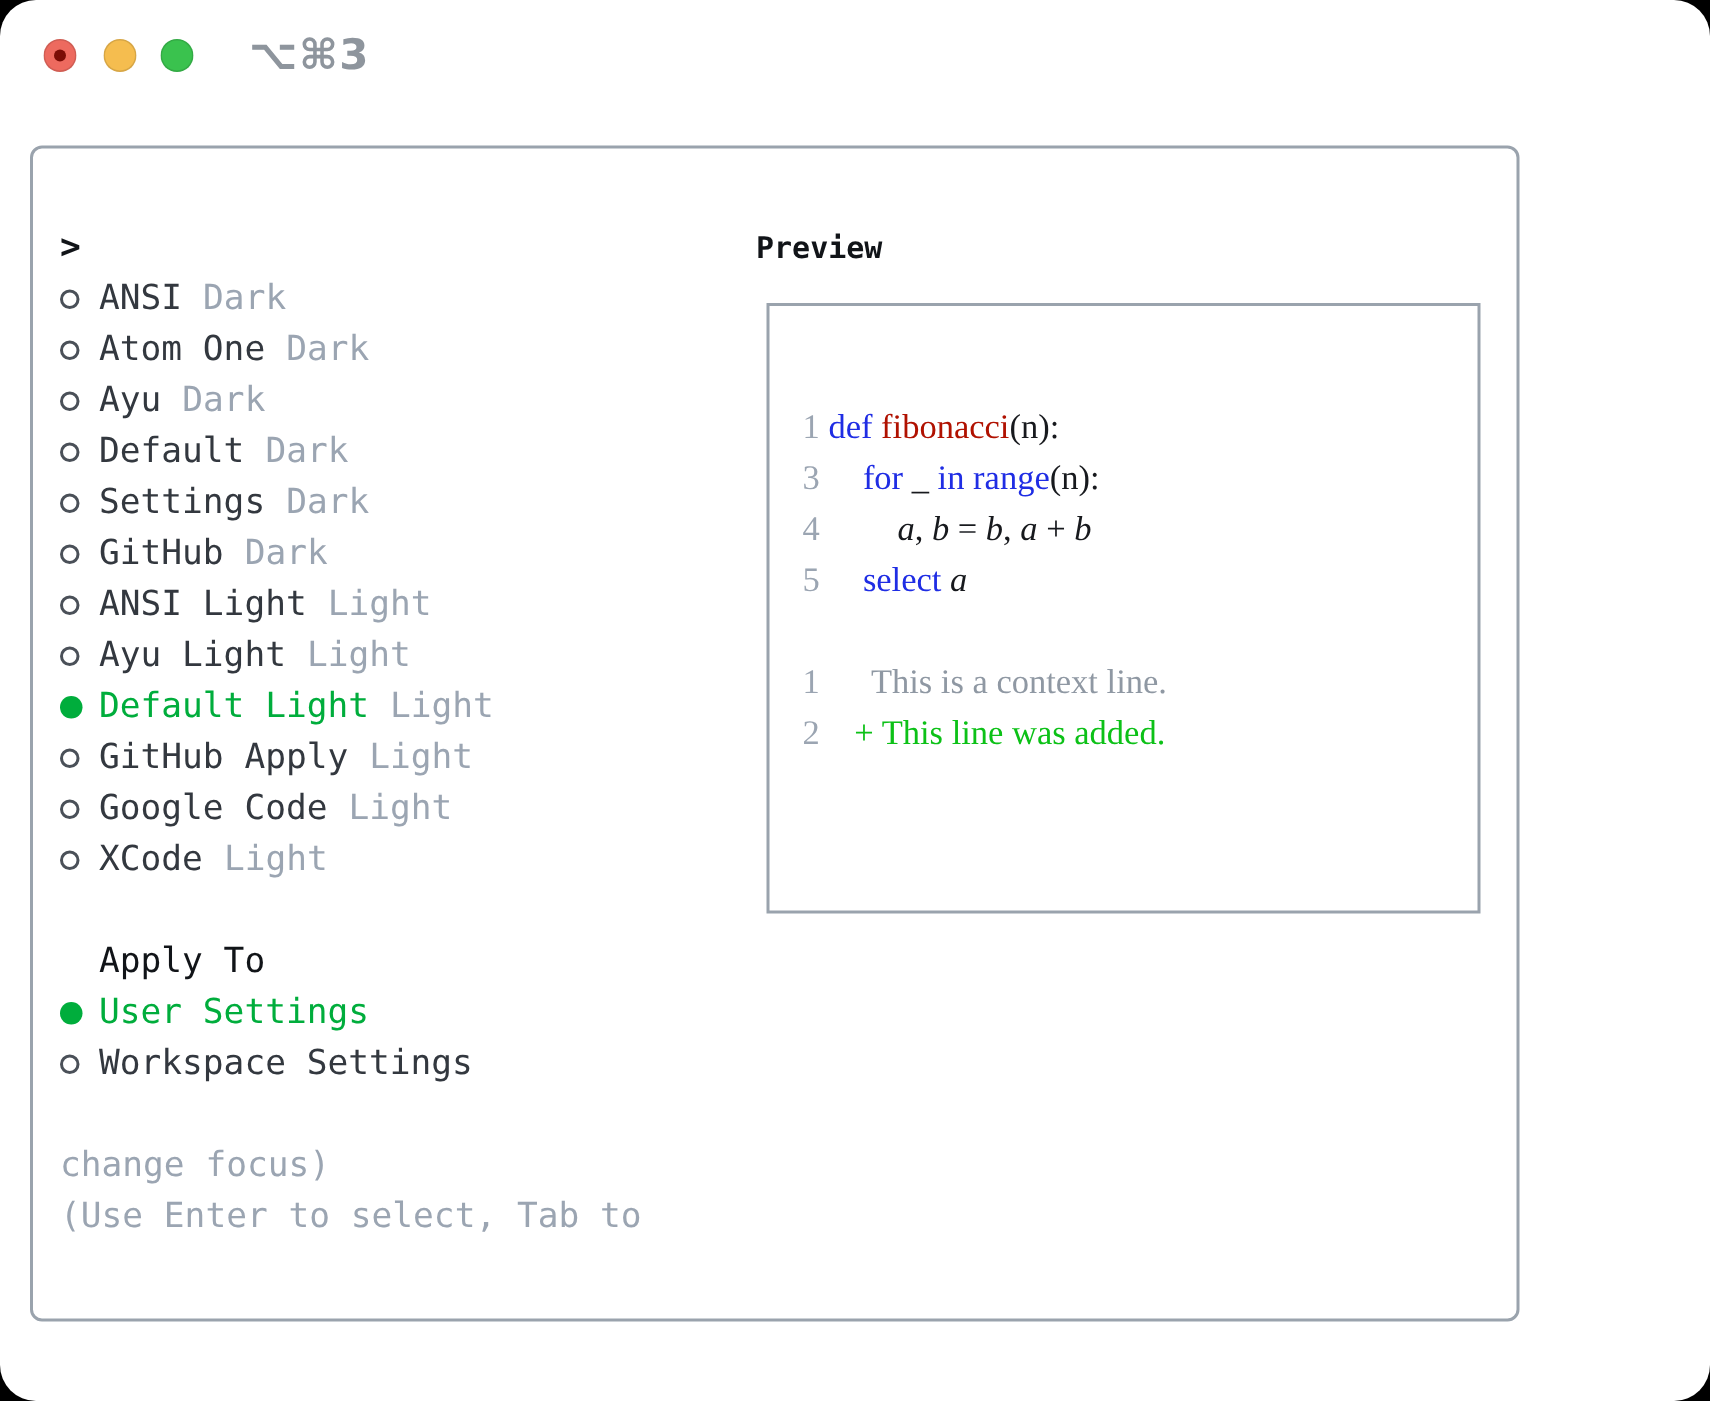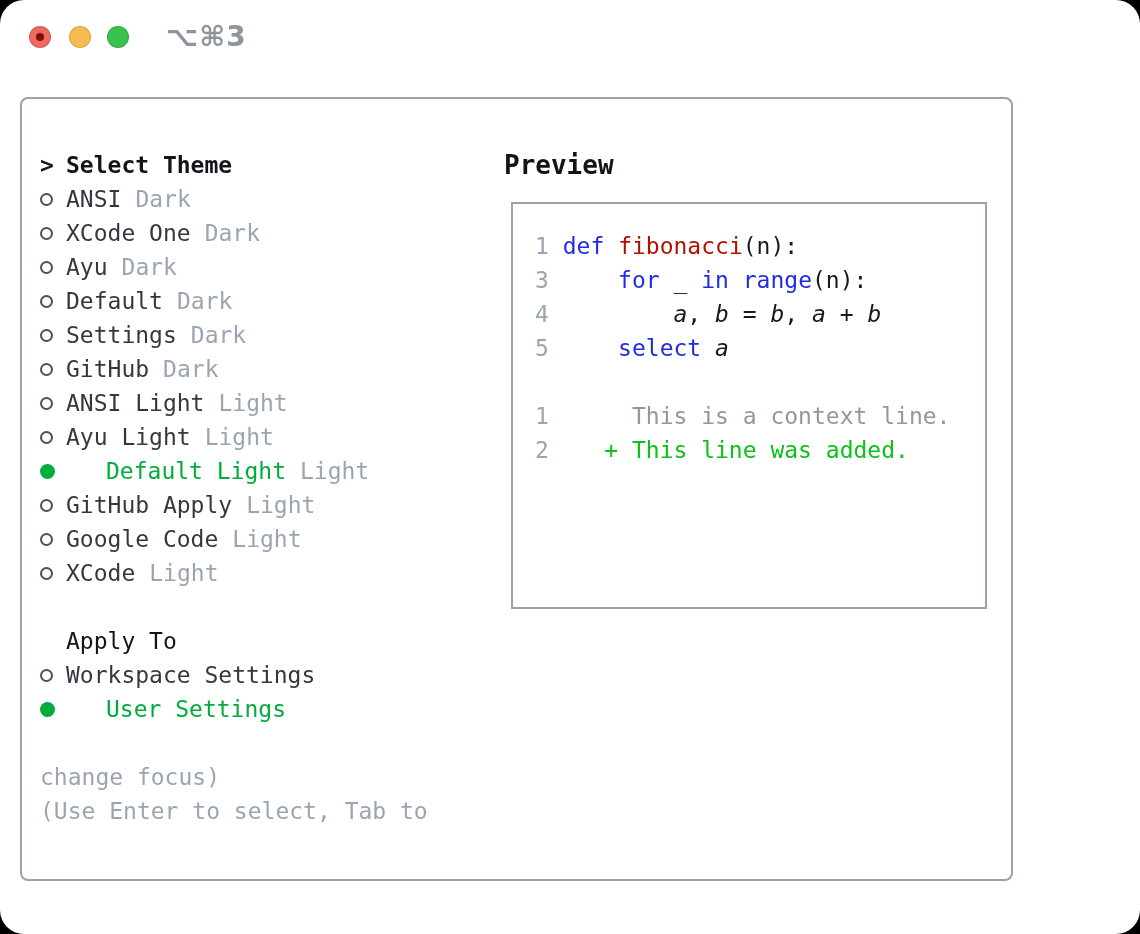--- a/index.html
+++ b/index.html
@@ -31,29 +31,29 @@
   .leftcol{position:absolute;left:18px;top:49px;font-size:23px;color:var(--text-dark);}
   .row{height:34px;display:flex;align-items:center;white-space:pre;}
   .row.spacer{pointer-events:none;}
   .marker{width:26px;height:34px;display:flex;align-items:center;flex:none;}
   .prompt{font-weight:bold;color:var(--heading-black);}
   .radio{width:13px;height:13px;border-radius:50%;border:2px solid var(--radio-ring);}
   .radio.on{width:15px;height:15px;border:none;background:var(--accent-green);}
   .heading{font-weight:bold;color:var(--heading-black);}
   .subheading{color:var(--heading-black);}
   .oname{color:var(--text-dark);}
-  .oname.sel{color:var(--accent-green);margin-left:40px;}
+  .oname.sel{color:var(--accent-green);}
   .variant{color:var(--muted-gray);margin-left:14px;}
   .hint-line{height:34px;line-height:34px;color:var(--muted-gray);white-space:pre;}
   
   .preview-heading{position:absolute;left:482px;top:49px;height:34px;line-height:34px;
-         font-size:26px;font-weight:bold;color:var(--heading-black);}
+         font-size:20px;font-weight:bold;color:var(--heading-black);}
   .preview-box{position:absolute;left:489px;top:103px;width:476px;height:407px;
-         border:2px solid var(--border-gray);background:#fff;padding:25px 10px 10px 22px;
-         font-size:23px;color:var(--code-black);}
+         border:2px solid var(--border-gray);background:#fff;padding:64px 10px 10px 22px;
+         font-size:23px;color:var(--code-black);font-family:Liberation Serif, serif;}
   .cline{height:34px;line-height:34px;white-space:pre;}
   .lineno{color:var(--muted-gray);}
   .tok-kw{color:var(--keyword-blue);}
   .tok-fn{color:var(--function-red);}
   .tok-var{font-style:italic;}
   .diff-context{color:var(--context-gray);}
   .diff-deleted{color:var(--diff-deleted-red);}
   .diff-added{color:var(--diff-added-green);}
 </style>
 </head>
@@ -66,46 +66,45 @@
     <span class="light yellow"></span>
     <span class="light green"></span>
     <span class="window-title">⌥⌘3</span>
   </div>
 
   <div class="panel">
 
     <div class="leftcol">
       <div class="row">
         <span class="marker"><span class="prompt">&gt;</span></span>
-        <span class="heading">Select Theme</span>
       </div>
       <div id="theme-items">
           <div class="row"><span class="marker"><span class="radio"></span></span><span class="oname">ANSI</span><span class="variant">Dark</span></div>
-          <div class="row"><span class="marker"><span class="radio"></span></span><span class="oname">XCode One</span><span class="variant">Dark</span></div>
+          <div class="row"><span class="marker"><span class="radio"></span></span><span class="oname">Atom One</span><span class="variant">Dark</span></div>
           <div class="row"><span class="marker"><span class="radio"></span></span><span class="oname">Ayu</span><span class="variant">Dark</span></div>
           <div class="row"><span class="marker"><span class="radio"></span></span><span class="oname">Default</span><span class="variant">Dark</span></div>
           <div class="row"><span class="marker"><span class="radio"></span></span><span class="oname">Settings</span><span class="variant">Dark</span></div>
           <div class="row"><span class="marker"><span class="radio"></span></span><span class="oname">GitHub</span><span class="variant">Dark</span></div>
           <div class="row"><span class="marker"><span class="radio"></span></span><span class="oname">ANSI Light</span><span class="variant">Light</span></div>
           <div class="row"><span class="marker"><span class="radio"></span></span><span class="oname">Ayu Light</span><span class="variant">Light</span></div>
           <div class="row"><span class="marker"><span class="radio on"></span></span><span class="oname sel">Default Light</span><span class="variant">Light</span></div>
           <div class="row"><span class="marker"><span class="radio"></span></span><span class="oname">GitHub Apply</span><span class="variant">Light</span></div>
           <div class="row"><span class="marker"><span class="radio"></span></span><span class="oname">Google Code</span><span class="variant">Light</span></div>
           <div class="row"><span class="marker"><span class="radio"></span></span><span class="oname">XCode</span><span class="variant">Light</span></div>
         </div>
 
       <div class="row spacer"></div>
 
       <div class="row">
         <span class="marker"></span>
         <span class="subheading">Apply To</span>
       </div>
       <div id="apply-options">
+          <div class="row"><span class="marker"><span class="radio on"></span></span><span class="oname sel">User Settings</span></div>
           <div class="row"><span class="marker"><span class="radio"></span></span><span class="oname">Workspace Settings</span></div>
-          <div class="row"><span class="marker"><span class="radio on"></span></span><span class="oname sel">User Settings</span></div>
         </div>
 
       <div class="row spacer"></div>
 
       <div class="hint-line">change focus)</div>
       <div class="hint-line">(Use Enter to select, Tab to</div>
     </div>
 
     <div class="preview-heading">Preview</div>
 

